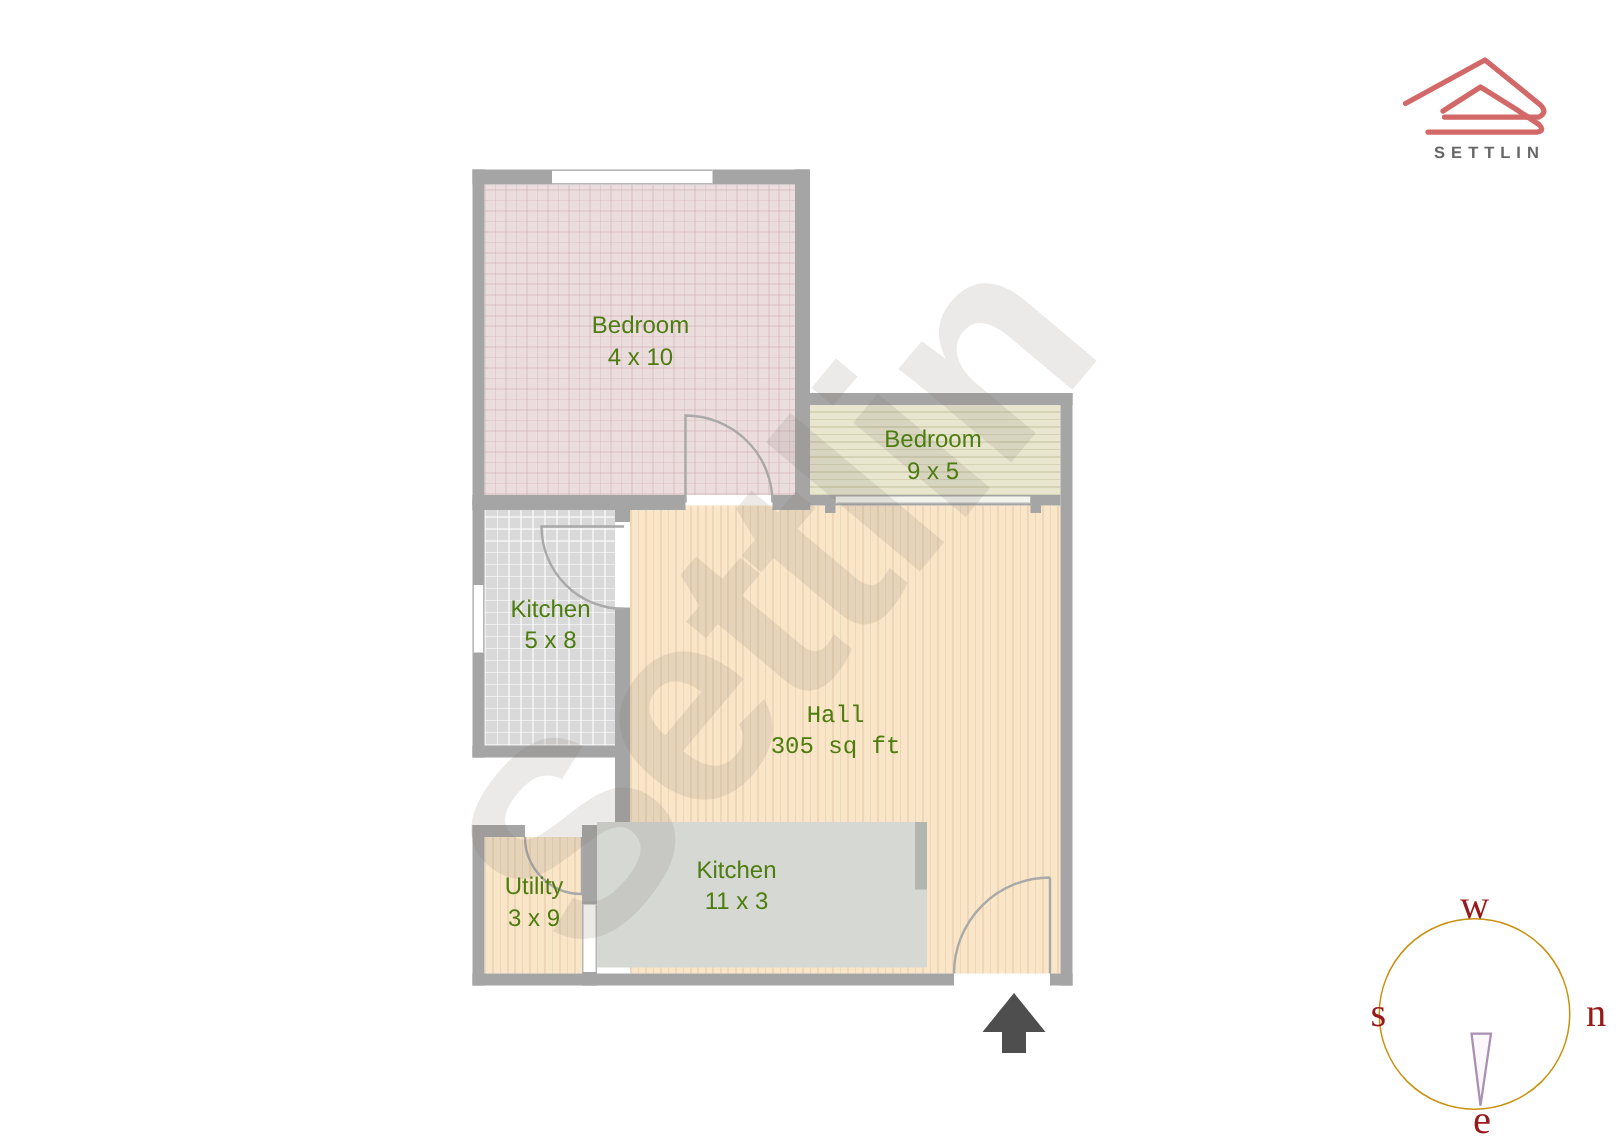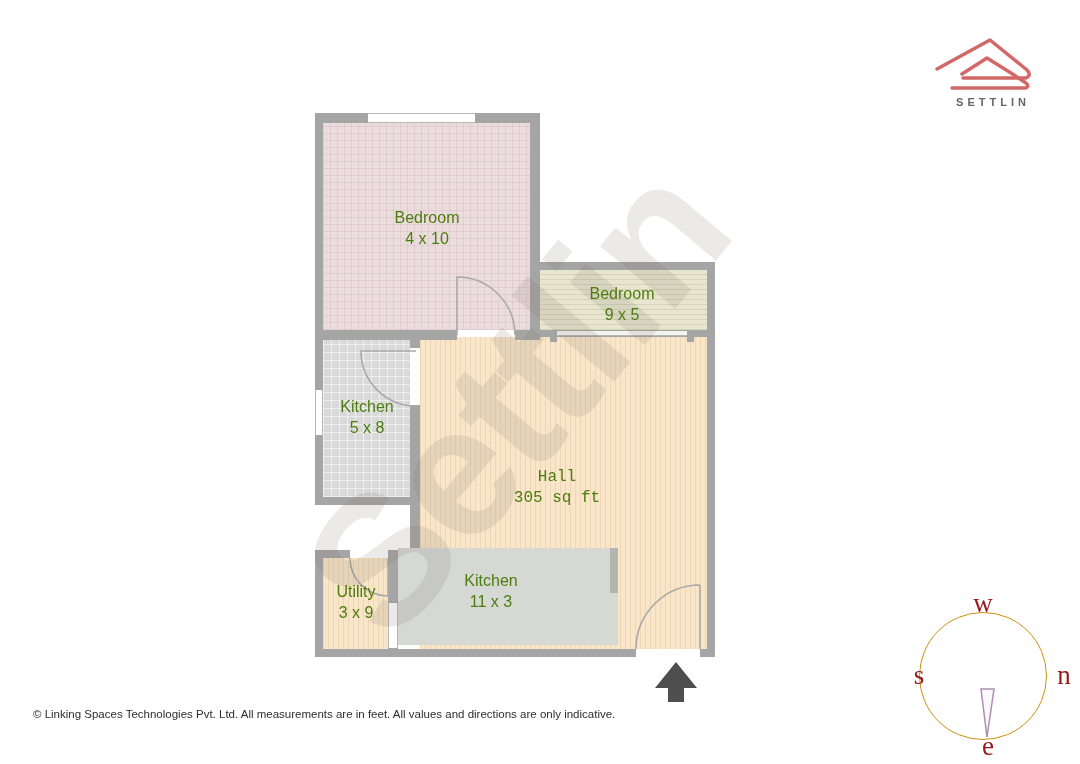--- a/index.html
+++ b/index.html
@@ -134,15 +134,14 @@
 
   <div id="compass-ring"></div>
   <div class="compass-letter" style="left:983px;top:590px;">w</div>
   <div class="compass-letter" style="left:1064px;top:662px;">n</div>
   <div class="compass-letter" style="left:988px;top:733px;">e</div>
   <div class="compass-letter" style="left:919px;top:662px;">s</div>
   <svg class="abs" style="left:970px;top:685px;" width="30" height="56" viewBox="0 0 30 56">
     <polygon points="11,4 24,4 17,52" fill="#fbf7fb" stroke="#aa90b2" stroke-width="1.5"></polygon>
   </svg>
 
-  <div id="footer">© Linking Spaces Technologies Pvt. Ltd. All measurements are in feet. All values and directions are only indicative.</div>
 
 </div>
 
 </body></html>

